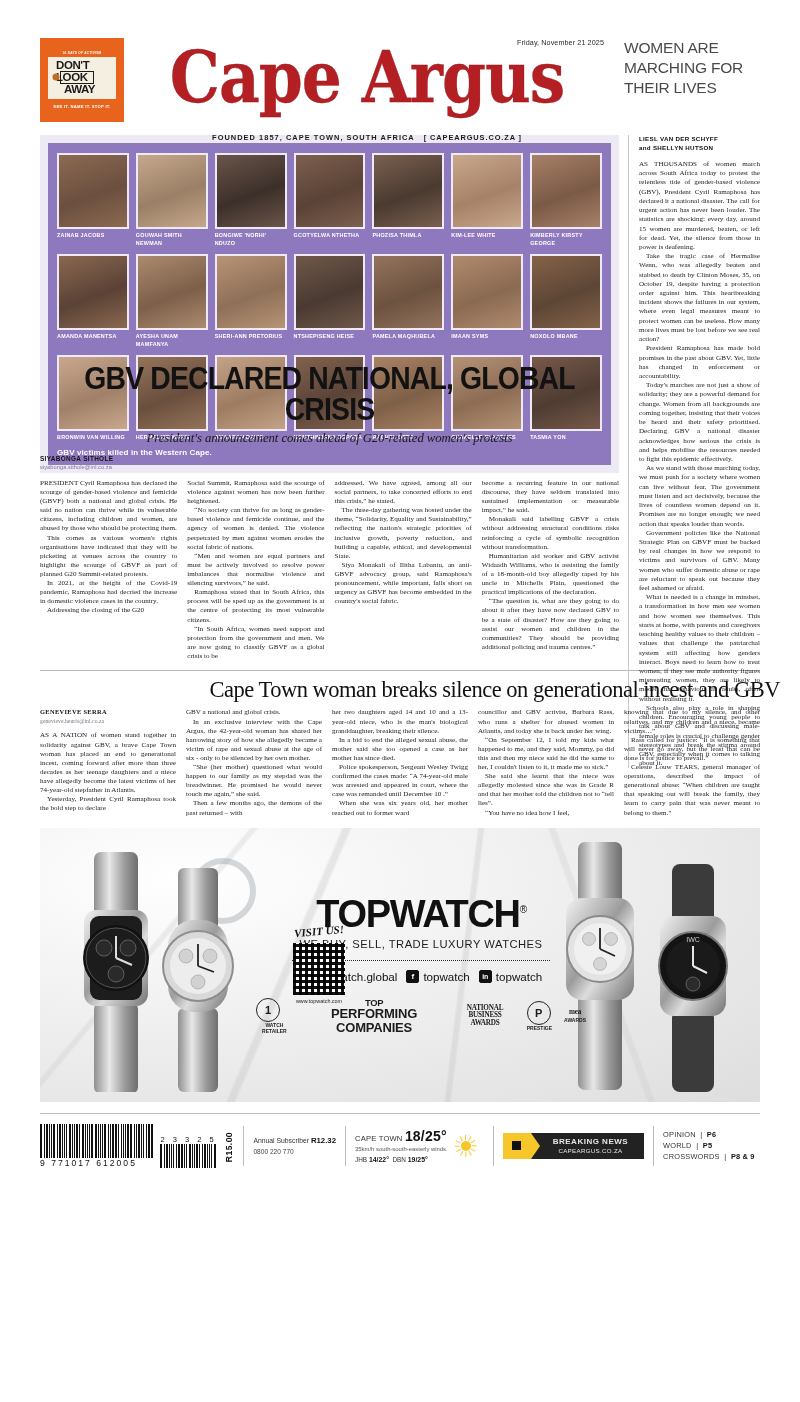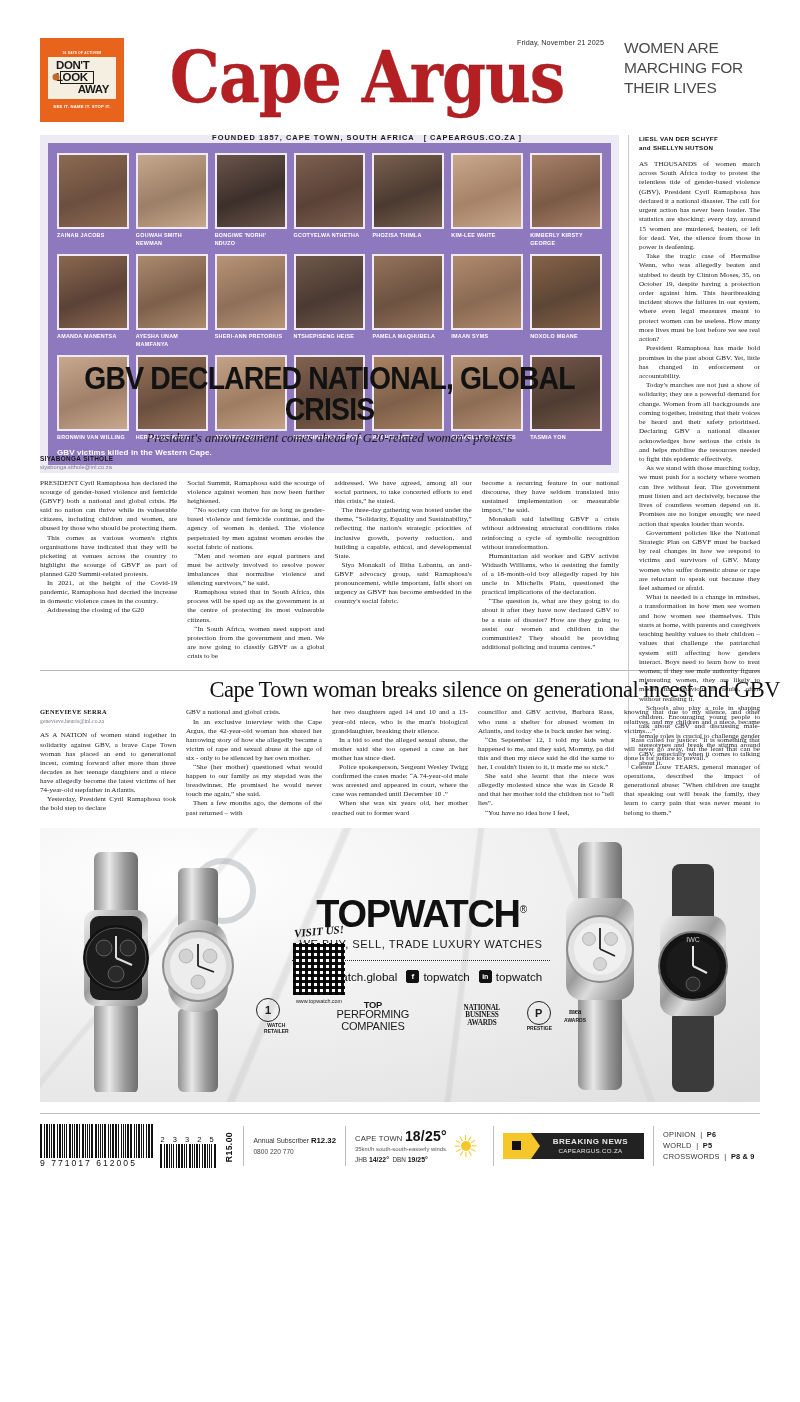--- a/index.html
+++ b/index.html
@@ -21,21 +21,21 @@
   .badge-top { font-size:3.1px; letter-spacing:.3px; font-weight:700; margin-bottom:2px; color:#fff;}
   .badge-card { background:#F5EFE2; width:68px; padding:3px 2px 4px 2px; text-align:center; position:relative;}
   .badge-dont { font-size:11.5px; font-weight:900; color:#1a1a1a; letter-spacing:-.4px; line-height:1; text-align:left; padding-left:6px;}
   .badge-look { font-size:11.5px; font-weight:900; color:#1a1a1a; letter-spacing:-.4px; line-height:1.05; position:relative; text-align:left; padding-left:6px;}
   .badge-look .oo { position:relative; }
   .badge-look .oo::after{
     content:""; position:absolute; left:50%; top:50%; width:7px;height:7px;
     transform:translate(-50%,-50%); background:#C06A2A; border-radius:50%;
   }
   .badge-bracket { position:absolute; border:1.6px solid #1a1a1a; width:34px; height:13px; left:12px; top:14px; }
-  .badge-away { font-size:11.5px; font-weight:900; color:#1a1a1a; letter-spacing:-.4px; line-height:1; text-align:right; padding-right:5px;}
+  .badge-away { font-size:11.5px; font-weight:900; color:#1a1a1a; letter-spacing:-.4px; line-height:1; text-align:center; padding-right:5px;}
   .badge-bot { font-size:4.2px; font-weight:800; letter-spacing:.25px; margin-top:5px; }
 
   .mast-mid { flex:1; position:relative; text-align:center; padding-top:0px; }
   .mast-date { position:absolute; right:6px; top:0px; font-size:7.2px; color:#2b2b2b; letter-spacing:.1px;}
   .mast-title {
     font-family:"DejaVu Serif", serif;
     font-size:63px; font-weight:700; color:#B41F24; line-height:.98;
     letter-spacing:-1px; margin-top:6px;
     -webkit-text-stroke: 0.3px #8d1418;
     transform: scaleY(1.12); transform-origin: center top;
@@ -121,21 +121,21 @@
   .sq-ico { width:13px;height:13px; border:1.7px solid #111; border-radius:3px; display:inline-flex; align-items:center;justify-content:center; font-size:8px; font-weight:800;}
   .sq-ico.fb{ background:#111; color:#fff; border-radius:2px;}
   .sq-ico.li{ background:#111; color:#fff; border-radius:2px; font-size:7px;}
   .sq-ico.ig{ border-radius:4px;}
   .sq-ico.ig::after{content:""; width:5px;height:5px;border:1.4px solid #111;border-radius:50%;}
   .tw-awards { display:flex; align-items:center; gap:12px; margin-top:15px;}
   .aw { text-align:center; color:#1c1c1c; }
   .aw-1 { font-size:5px; font-weight:700; line-height:1.25;}
   .circ { width:24px;height:24px;border:1.4px solid #222;border-radius:50%; display:flex;align-items:center;justify-content:center;font-size:11px;font-weight:700;}
   .aw-top { font-size:9.4px; font-weight:800; line-height:1; letter-spacing:-.3px;}
-  .aw-perf { font-size:11px; font-weight:400; line-height:1.05; letter-spacing:-.2px;}
+  .aw-perf { font-size:13px; font-weight:700; line-height:1.05; letter-spacing:-.2px;}
   .aw-nba { font-family:"Liberation Serif",serif; font-size:7.2px; font-weight:700; line-height:1.05; letter-spacing:-.2px;}
   .visit { position:absolute; left:253px; top:97px; z-index:5; text-align:center;}
   .visit-txt { font-family:"Liberation Serif", serif; font-style:italic; font-weight:700; font-size:11px; color:#111; transform:rotate(-5deg); }
   .qr { width:52px;height:52px; margin-top:6px; background:
       repeating-linear-gradient(90deg,#111 0 3px, #fff 3px 6px),
       repeating-linear-gradient(0deg,#111 0 3px,#fff 3px 6px);
       background-blend-mode: multiply; }
   .qr-url { font-size:5.4px; color:#222; margin-top:3px;}
   .watch { position:absolute; z-index:3; }
   .w-left  { left:8px;  top:18px;  width:215px; height:246px; }

